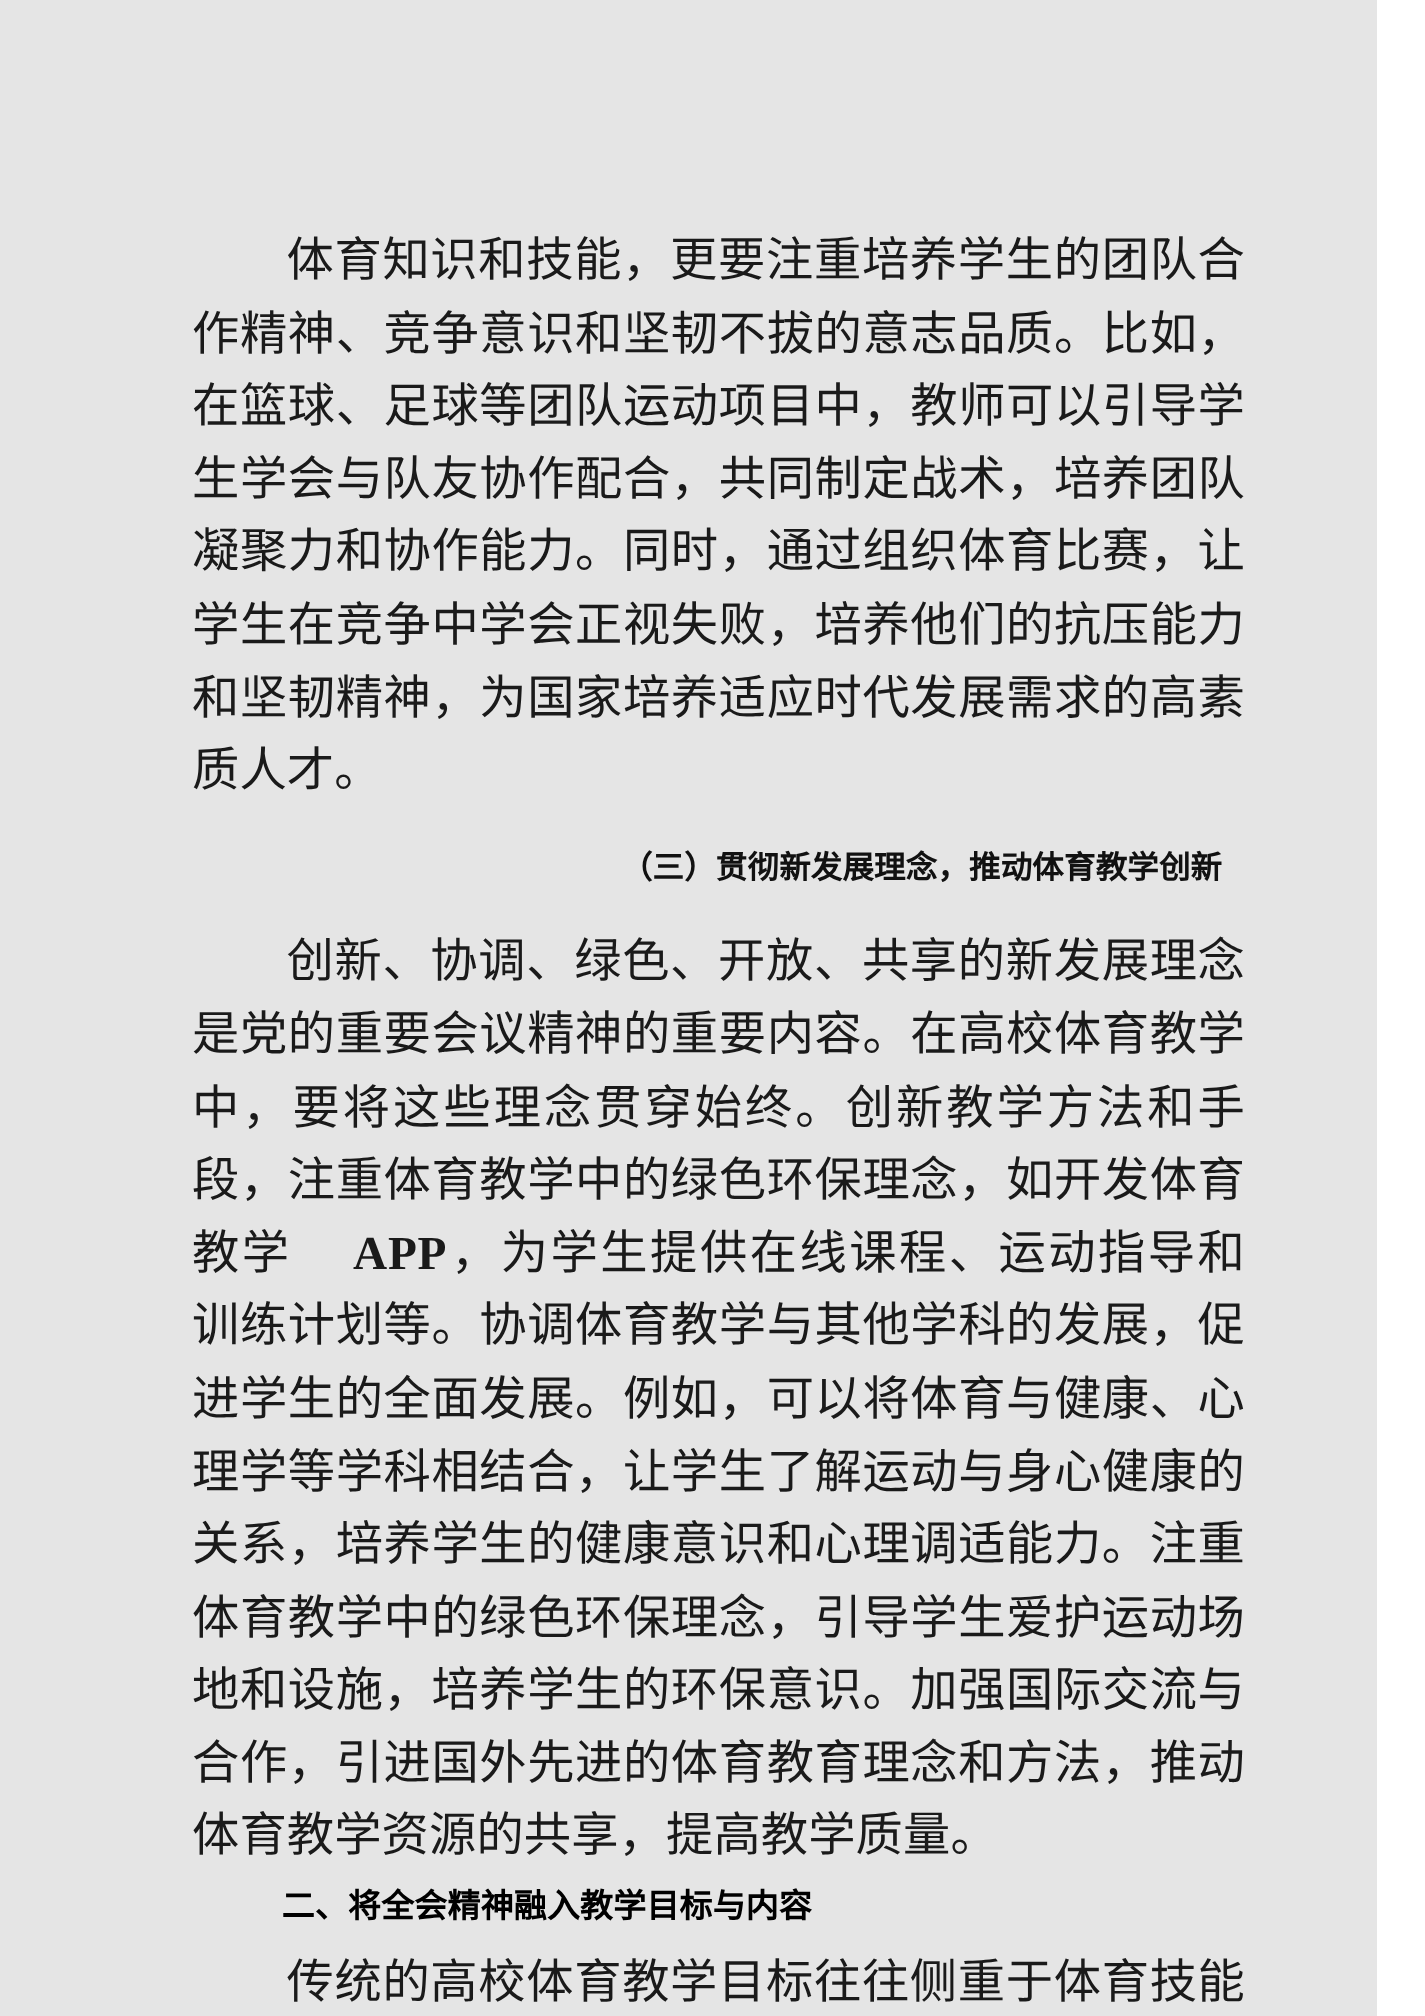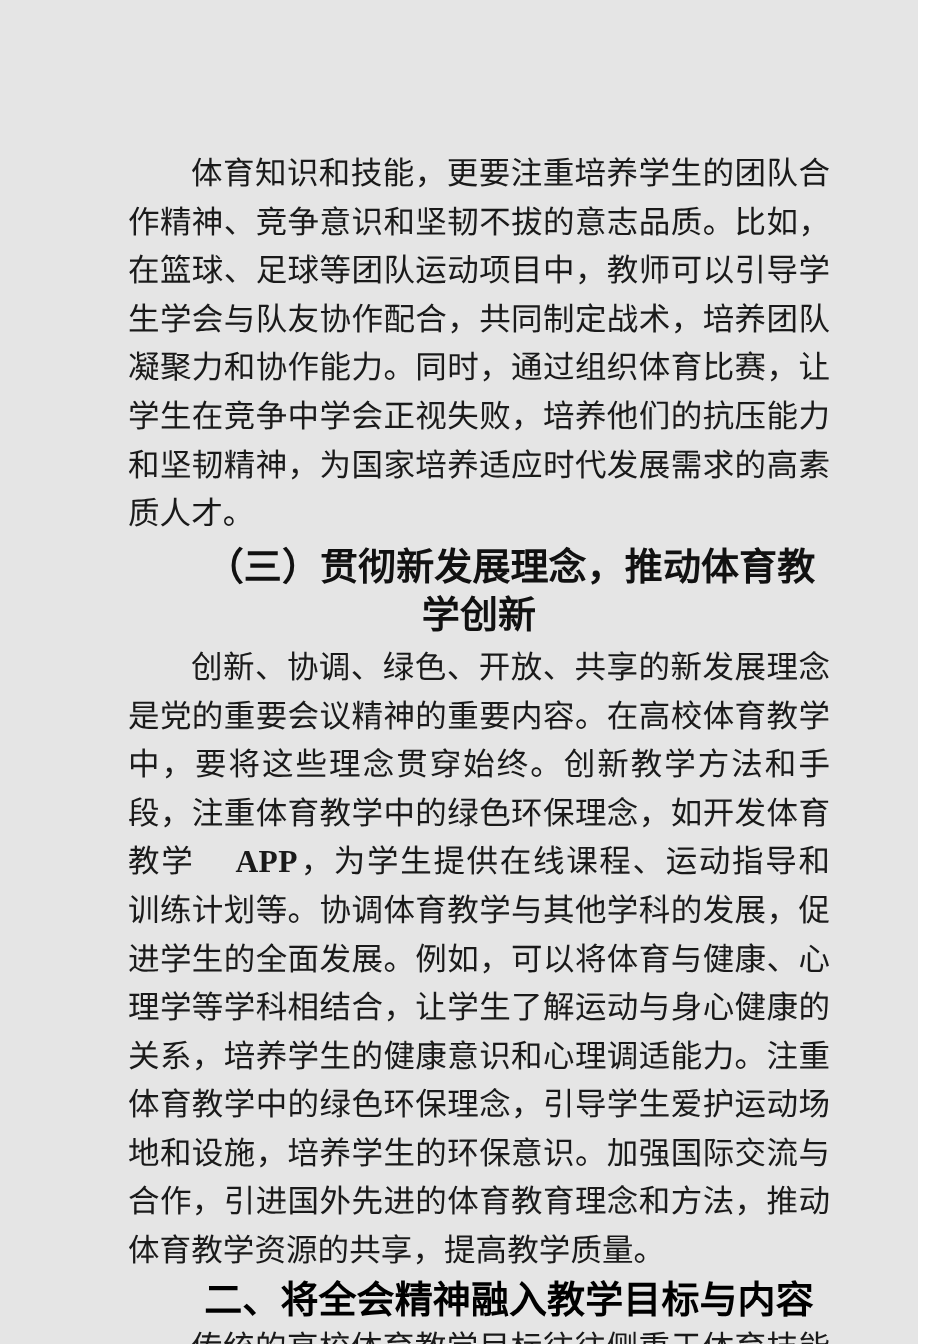--- a/index.html
+++ b/index.html
@@ -32,38 +32,38 @@
     text-justify: inter-character;
     text-indent: 63px;
     margin: 0;
     letter-spacing: 0.1px;
     word-break: break-all;
     hyphens: none;
   }
   
   .heading-2 {
     font-family: "Liberation Serif", "DejaVu Serif", serif;
-    font-size: 38px;
+    font-size: 21px;
     line-height: 48.6px;
     font-weight: 700;
     color: #111111;
-    text-align: center;
+    text-align: right;
     text-indent: 63px;
-    margin: 4px;
+    margin: 15px;
     letter-spacing: 0.1px;
     word-break: break-all;
   }
   
   .heading-1 {
-    font-family: Liberation Serif, serif;
-    font-size: 38px;
+    font-family: Liberation Mono, monospace;
+    font-size: 22px;
     line-height: 48.6px;
     font-weight: 700;
     color: #000000;
-    text-align: center;
+    text-align: left;
     text-indent: 60px;
     margin: 0;
     letter-spacing: 0.1px;
     word-break: break-all;
   }
   
   .latin {
     font-family: "Liberation Serif", "DejaVu Serif", serif;
     font-weight: 700;
     letter-spacing: 0.5px;

